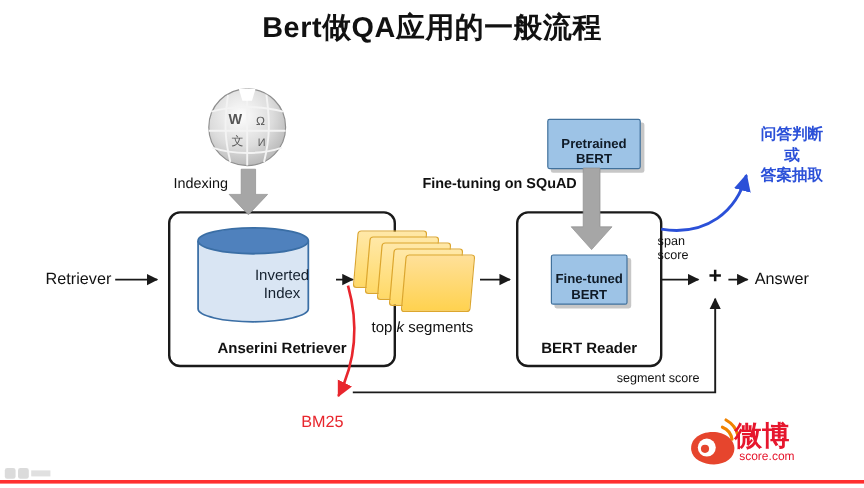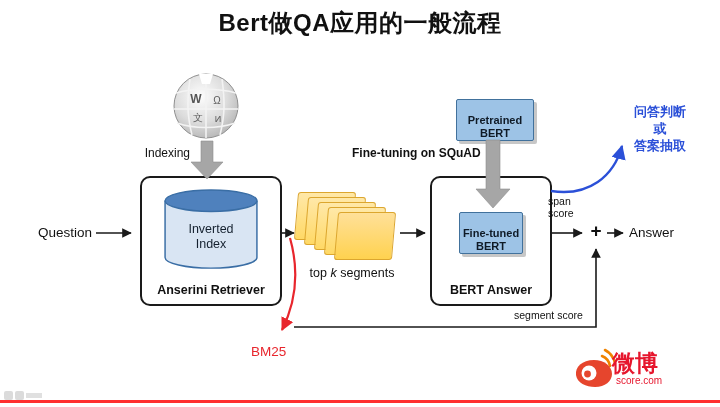--- a/index.html
+++ b/index.html
@@ -52,38 +52,38 @@
     <path d="M6,22 C24,17 48,17 66,22" fill="none" stroke="#f3f3f3" stroke-width="1.6"></path>
     <path d="M4,38 L68,38" fill="none" stroke="#f3f3f3" stroke-width="1.6"></path>
     <path d="M7,52 C24,58 48,58 65,52" fill="none" stroke="#f3f3f3" stroke-width="1.6"></path>
     <path d="M29,3 L43,3 L40,13 L32,13 Z" fill="#ffffff"></path>
     <text x="26" y="32" font-size="12" font-weight="700" fill="#555" text-anchor="middle">W</text>
     <text x="47" y="33" font-size="10" fill="#5a5a5a" text-anchor="middle">Ω</text>
     <text x="28" y="50" font-size="10" fill="#5a5a5a" text-anchor="middle">文</text>
     <text x="48" y="51" font-size="9" fill="#5a5a5a" text-anchor="middle">И</text>
   </svg>
 
-  <div class="node-box" style="left:140px;top:176px;width:138px;height:126px;">
+  <div class="node-box" style="left:140px;top:176px;width:138px;height:126px;padding-left:48px;">
     <svg style="position:absolute;left:15px;top:10px;" width="108" height="86" viewBox="0 0 108 88">
       <path d="M7,13 L7,71 A47,11 0 0 0 101,71 L101,13" fill="#d9e5f3" stroke="#3a6ea5" stroke-width="1.5"></path>
       <ellipse cx="54" cy="13" rx="47" ry="11" fill="#4f81bd" stroke="#3a6ea5" stroke-width="1.5"></ellipse>
     </svg>
     <div class="cyl-text">
       <div>Inverted</div>
       <div>Index</div>
     </div>
     <div class="node-label">Anserini Retriever</div>
   </div>
 
   <div class="node-box" style="left:430px;top:176px;width:118px;height:126px;">
     <div class="blue-box shadowed" style="left:27px;top:34px;width:62px;height:40px;">
       <div>Fine-tuned</div>
       <div>BERT</div>
     </div>
-    <div class="node-label">BERT Answer</div>
+    <div class="node-label">BERT Reader</div>
   </div>
 
   <div class="blue-box shadowed abs" style="left:456px;top:99px;width:76px;height:40px;">
     <div>Pretrained</div>
     <div>BERT</div>
   </div>
 
   <div class="abs" style="left:296px;top:192px;width:110px;height:70px;">
     <div class="seg" style="left:0px;top:0px;"></div>
     <div class="seg" style="left:10px;top:5px;"></div>
@@ -110,21 +110,21 @@
     <path d="M280,233 L294,233" stroke="#1a1a1a" stroke-width="1.6" fill="none" marker-end="url(#mB)"></path>
     <path d="M400,233 L425,233" stroke="#1a1a1a" stroke-width="1.6" fill="none" marker-end="url(#mB)"></path>
     <path d="M550,233 L582,233" stroke="#1a1a1a" stroke-width="1.6" fill="none" marker-end="url(#mB)"></path>
     <path d="M607,233 L623,233" stroke="#1a1a1a" stroke-width="1.6" fill="none" marker-end="url(#mB)"></path>
     <path d="M294,327 L596,327 L596,249" stroke="#1a1a1a" stroke-width="1.6" fill="none" marker-end="url(#mB)"></path>
     <path d="M290,238 C299,270 296,302 282,330" stroke="#e8262d" stroke-width="2.2" fill="none" marker-end="url(#mR)"></path>
     <path d="M551,191 C589,197 614,176 622,146" stroke="#2b50d8" stroke-width="2.4" fill="none" marker-end="url(#mBl)"></path>
   </svg>
 
   <div class="abs lbl" style="left:118px;top:146px;width:72px;text-align:right;">Indexing</div>
-  <div class="abs" style="left:38px;top:225px;font-size:13.5px;">Question</div>
+  <div class="abs" style="left:38px;top:225px;font-size:13.5px;">Retriever</div>
   <div class="abs lbl" style="left:352px;top:146px;font-weight:600;">Fine-tuning on SQuAD</div>
   <div class="abs topk"><span>top </span><i>k</i><span> segments</span></div>
   <div class="abs bm25">BM25</div>
   <div class="abs score" style="left:548px;top:196px;">
     <div>span</div>
     <div>score</div>
   </div>
   <div class="abs score" style="left:514px;top:310px;">segment score</div>
   <div class="abs plus">+</div>
   <div class="abs" style="left:629px;top:225px;font-size:13.5px;">Answer</div>

